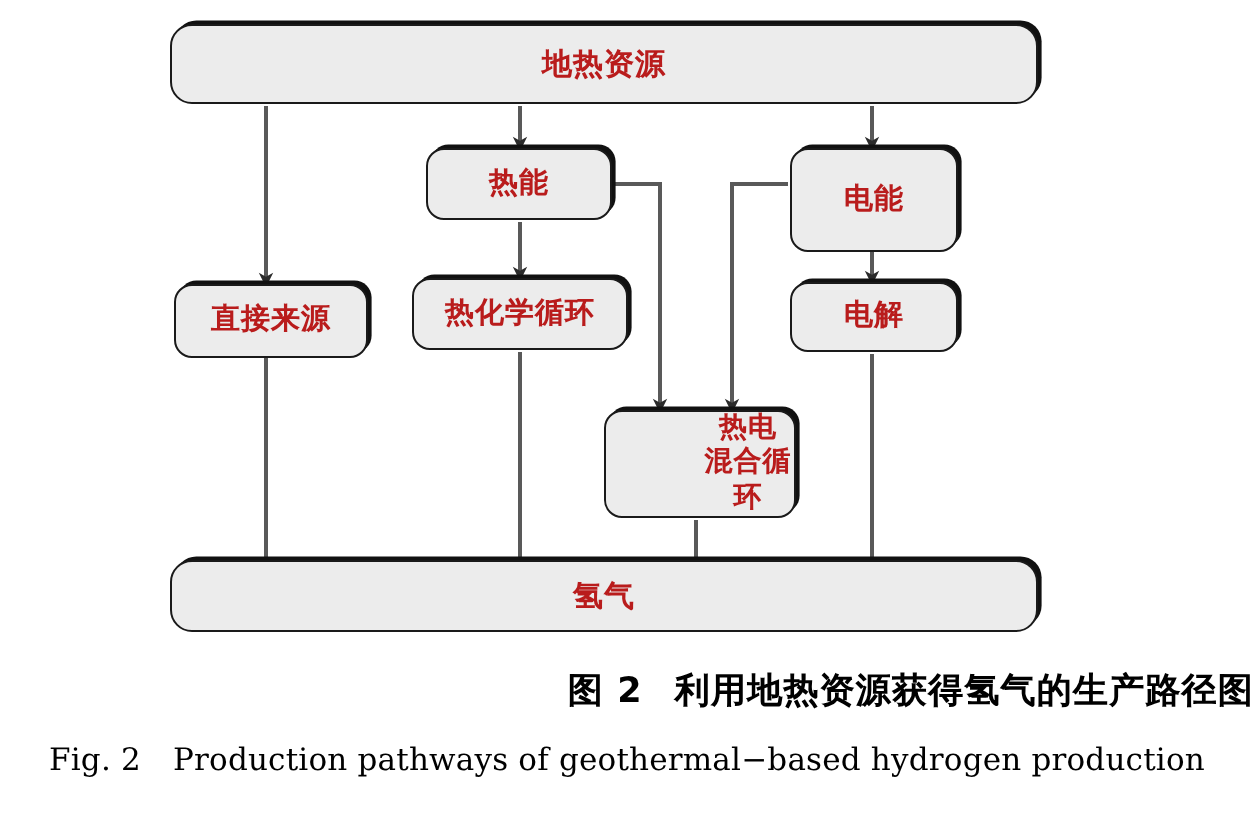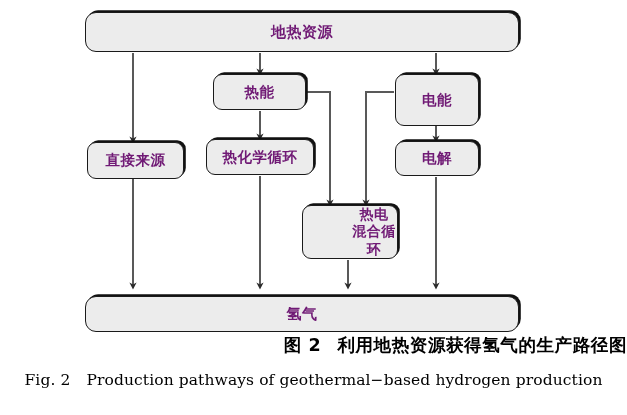--- a/index.html
+++ b/index.html
@@ -42,21 +42,21 @@
     position: absolute;
     box-sizing: border-box;
     background: #ececec;
     border: 1.4px solid #1a1a1a;
     border-radius: 9px;
     box-shadow: 2.2px -2.2px 0 -0.4px #111111;
     display: flex;
     align-items: center;
     justify-content: center;
     text-align: center;
-    color: #701a75;
+    color: #b91c1c;
     font-weight: bold;
     letter-spacing: 0.5px;
     line-height: 1.12;
     z-index: 3;
   }
   .node.wide {
     border-radius: 11px;
     font-size: 15px;
   }
   .node.small {
@@ -70,21 +70,21 @@
   }
 
   
   #node-geothermal   { left: 85px;  top: 12px;  width: 434px; height: 40px; }
   #node-thermal      { left: 213px; top: 74px;  width: 93px;  height: 36px; }
   #node-electric     { left: 395px; top: 74px;  width: 84px;  height: 52px; }
   #node-direct       { left: 87px;  top: 142px; width: 97px;  height: 37px; }
   #node-thermochem   { left: 206px; top: 139px; width: 108px; height: 36px; }
   #node-electrolysis { left: 395px; top: 141px; width: 84px;  height: 35px; }
   #node-hybrid       { left: 302px; top: 205px; width: 96px;  height: 54px; }
-  #node-hydrogen     { left: 85px;  top: 296px; width: 434px; height: 36px; }
+  #node-hydrogen     { left: 85px;  top: 280px; width: 434px; height: 36px; }
 
   
   .caption-cn {
     position: absolute;
     left: 0;
     top: 333px;
     width: 627px;
     text-align: right;
     font-size: 17.5px;
     font-weight: bold;

